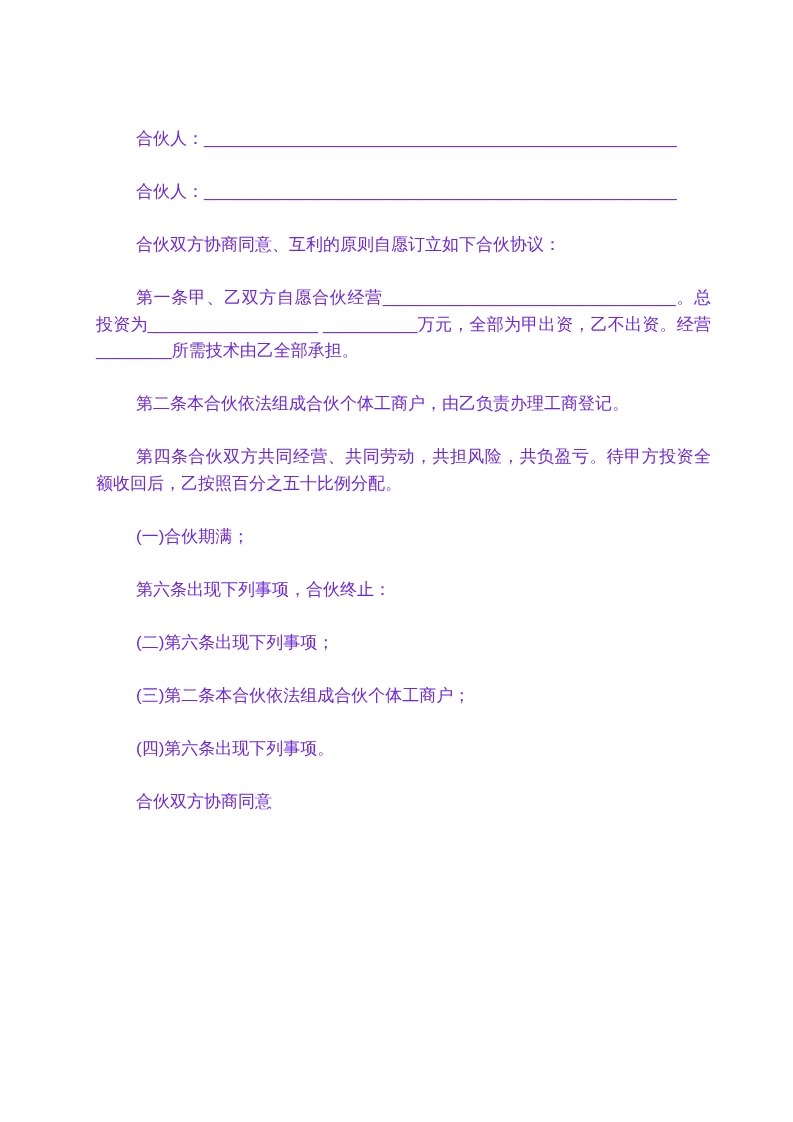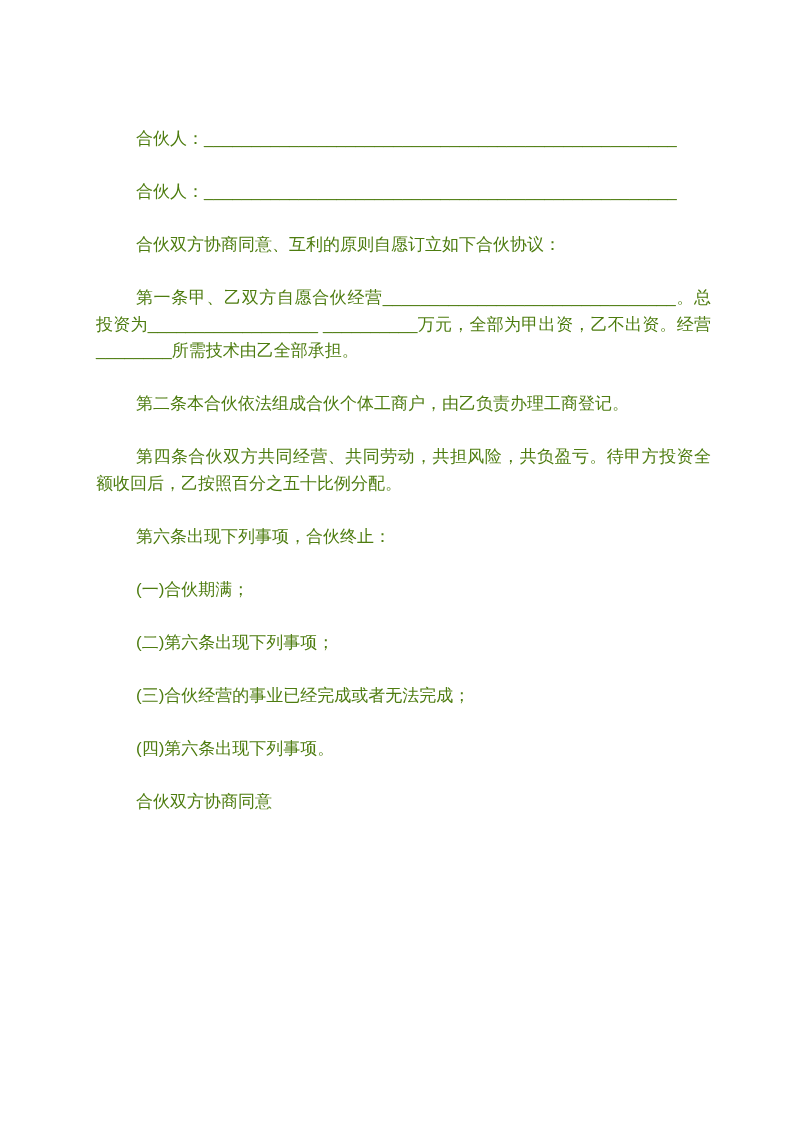--- a/index.html
+++ b/index.html
@@ -10,21 +10,21 @@
   .page {
     position: relative;
     width: 793px;
     height: 1122px;
     box-sizing: border-box;
     background: #ffffff;
     padding: 126px 82px 0 96px;
     font-family: "Liberation Sans", sans-serif;
     font-size: 17px;
     line-height: 26.5px;
-    color: #4d7c0f;
+    color: #6d28d9;
     overflow: hidden;
   }
   .doc-par {
     margin: 0 0 26.5px 0;
     text-indent: 40px;
     text-align: justify;
     word-break: break-all;
     overflow-wrap: anywhere;
     white-space: normal;
   }
@@ -32,19 +32,19 @@
 </head>
 <body>
 
 <div class="page">
   <p class="doc-par">合伙人：__________________________________________________</p>
   <p class="doc-par">合伙人：__________________________________________________</p>
   <p class="doc-par">合伙双方协商同意、互利的原则自愿订立如下合伙协议：</p>
   <p class="doc-par">第一条甲、乙双方自愿合伙经营_______________________________。总投资为__________________ __________万元，全部为甲出资，乙不出资。经营________所需技术由乙全部承担。</p>
   <p class="doc-par">第二条本合伙依法组成合伙个体工商户，由乙负责办理工商登记。</p>
   <p class="doc-par">第四条合伙双方共同经营、共同劳动，共担风险，共负盈亏。待甲方投资全额收回后，乙按照百分之五十比例分配。</p>
+  <p class="doc-par">(一)合伙期满；</p>
   <p class="doc-par">第六条出现下列事项，合伙终止：</p>
-  <p class="doc-par">(一)合伙期满；</p>
   <p class="doc-par">(二)第六条出现下列事项；</p>
-  <p class="doc-par">(三)合伙经营的事业已经完成或者无法完成；</p>
+  <p class="doc-par">(三)第二条本合伙依法组成合伙个体工商户；</p>
   <p class="doc-par">(四)第六条出现下列事项。</p>
   <p class="doc-par">合伙双方协商同意</p>
 </div>
 
 </body></html>

